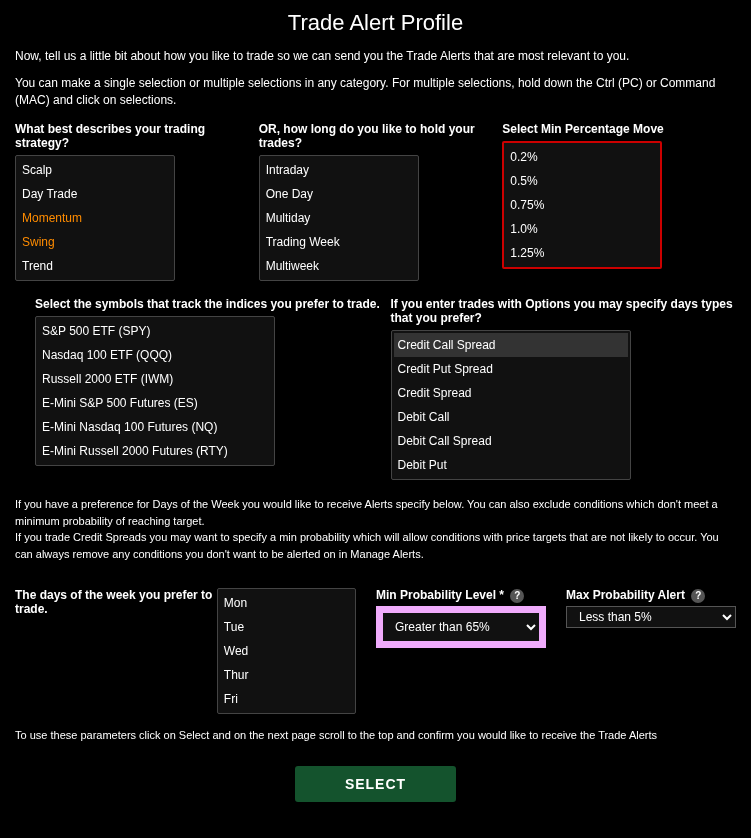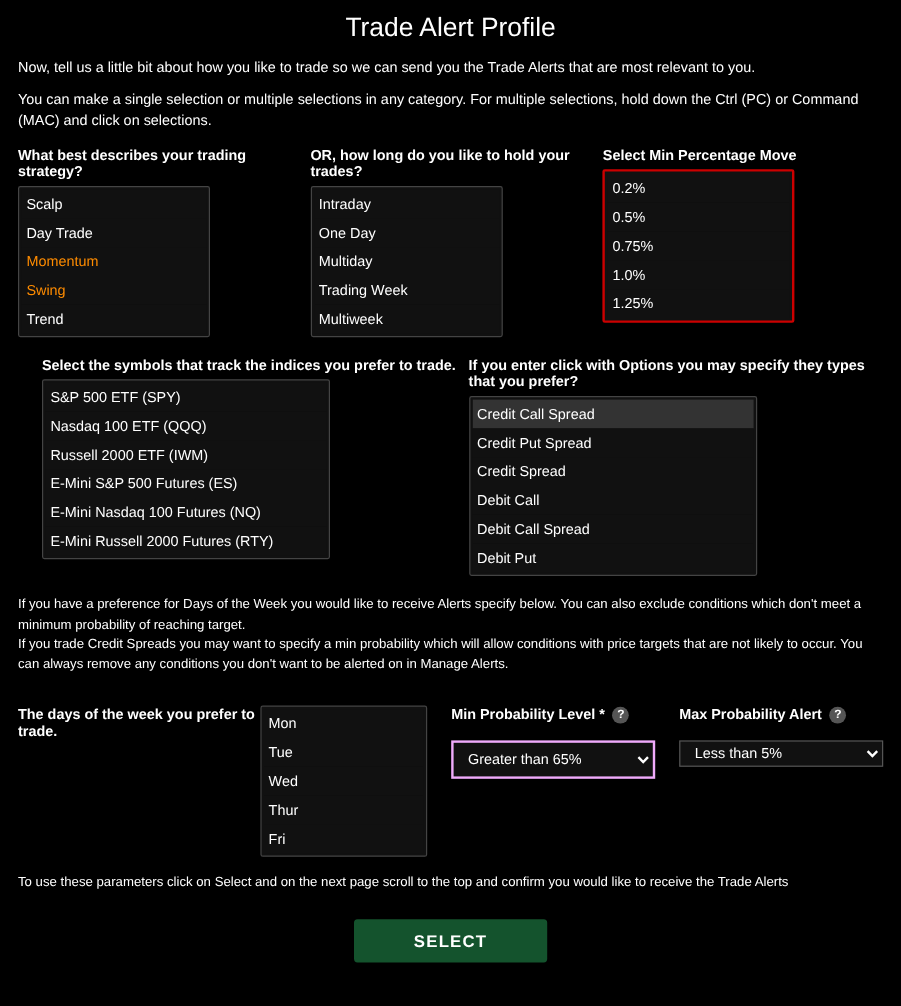--- a/index.html
+++ b/index.html
@@ -101,21 +101,21 @@
       color: #fff;
     }
     .prob-row {
       display: flex;
       gap: 20px;
       align-items: flex-start;
     }
     .prob-item {
       display: flex;
       flex-direction: column;
-      gap: 14px;
+      gap: 3px;
     }
     .prob-item label {
       font-size: 12px;
       font-weight: bold;
     }
     .prob-item select {
       background-color: #1a1a1a;
       color: #fff;
       border: 1px solid #555;
       padding: 6px 8px;
@@ -227,21 +227,21 @@
       <option>S&amp;P 500 ETF (SPY)</option>
       <option>Nasdaq 100 ETF (QQQ)</option>
       <option>Russell 2000 ETF (IWM)</option>
       <option>E-Mini S&amp;P 500 Futures (ES)</option>
       <option>E-Mini Nasdaq 100 Futures (NQ)</option>
       <option>E-Mini Russell 2000 Futures (RTY)</option>
     </select>
   </div>
 
   <div class="select-section">
-    <label>If you enter click with Options you may specify they types that you prefer?</label>
+    <label>If you enter trades with Options you may specify days types that you prefer?</label>
     <select multiple="" size="6" style="width:240px;">
       <option selected="">Credit Call Spread</option>
       <option>Credit Put Spread</option>
       <option>Credit Spread</option>
       <option>Debit Call</option>
       <option>Debit Call Spread</option>
       <option>Debit Put</option>
     </select>
   </div>
 </div>
@@ -264,21 +264,21 @@
     </select>
   </div>
 
   <div class="prob-section">
     <div class="prob-row">
       <div class="prob-item">
         <label>
           <span>Min Probability Level *</span>
           <span class="question-mark">?</span>
         </label>
-        <select style="background-color:#111; color:#fff; border:2px solid #f0abfc; padding:6px 8px; font-size:12px; width:170px; cursor:pointer;">
+        <select style="background-color:#111; color:#fff; border:7px solid #f0abfc; padding:6px 8px; font-size:12px; width:170px; cursor:pointer;">
           <option selected="">Greater than 65%</option>
           <option>Greater than 70%</option>
           <option>Greater than 75%</option>
           <option>Greater than 80%</option>
         </select>
       </div>
       <div class="prob-item">
         <label>
           <span>Max Probability Alert</span>
           <span class="question-mark">?</span>

